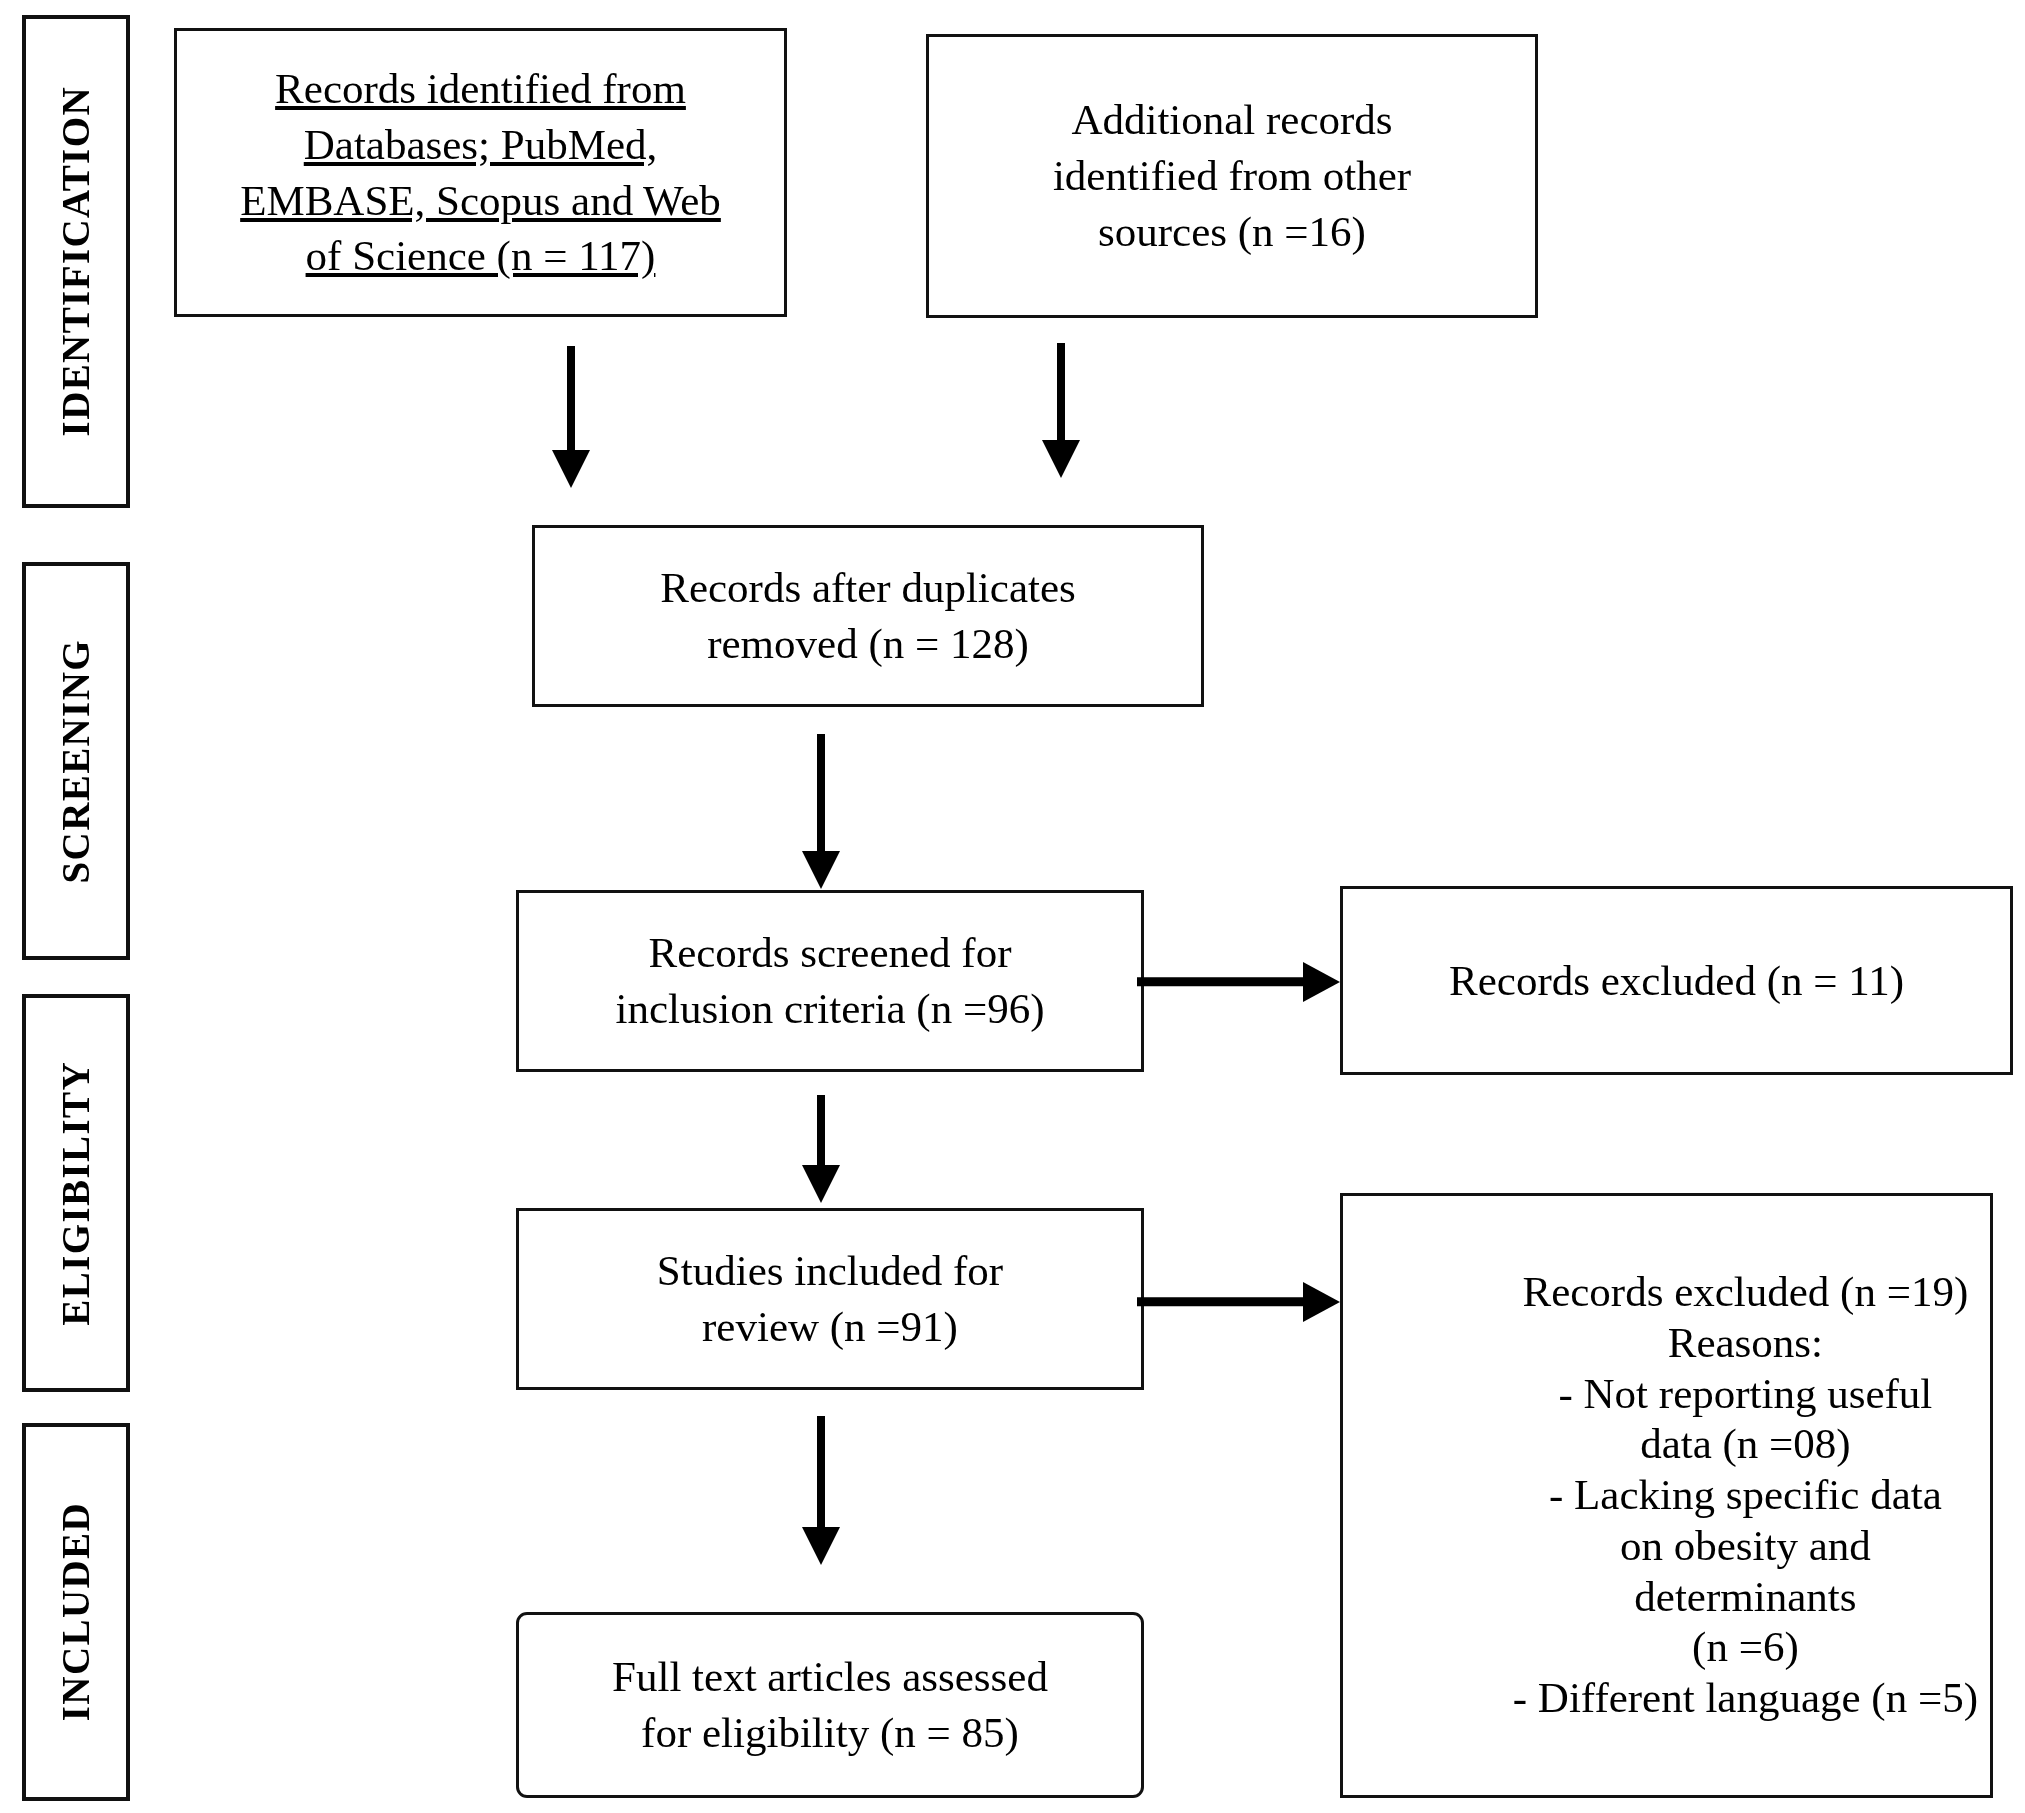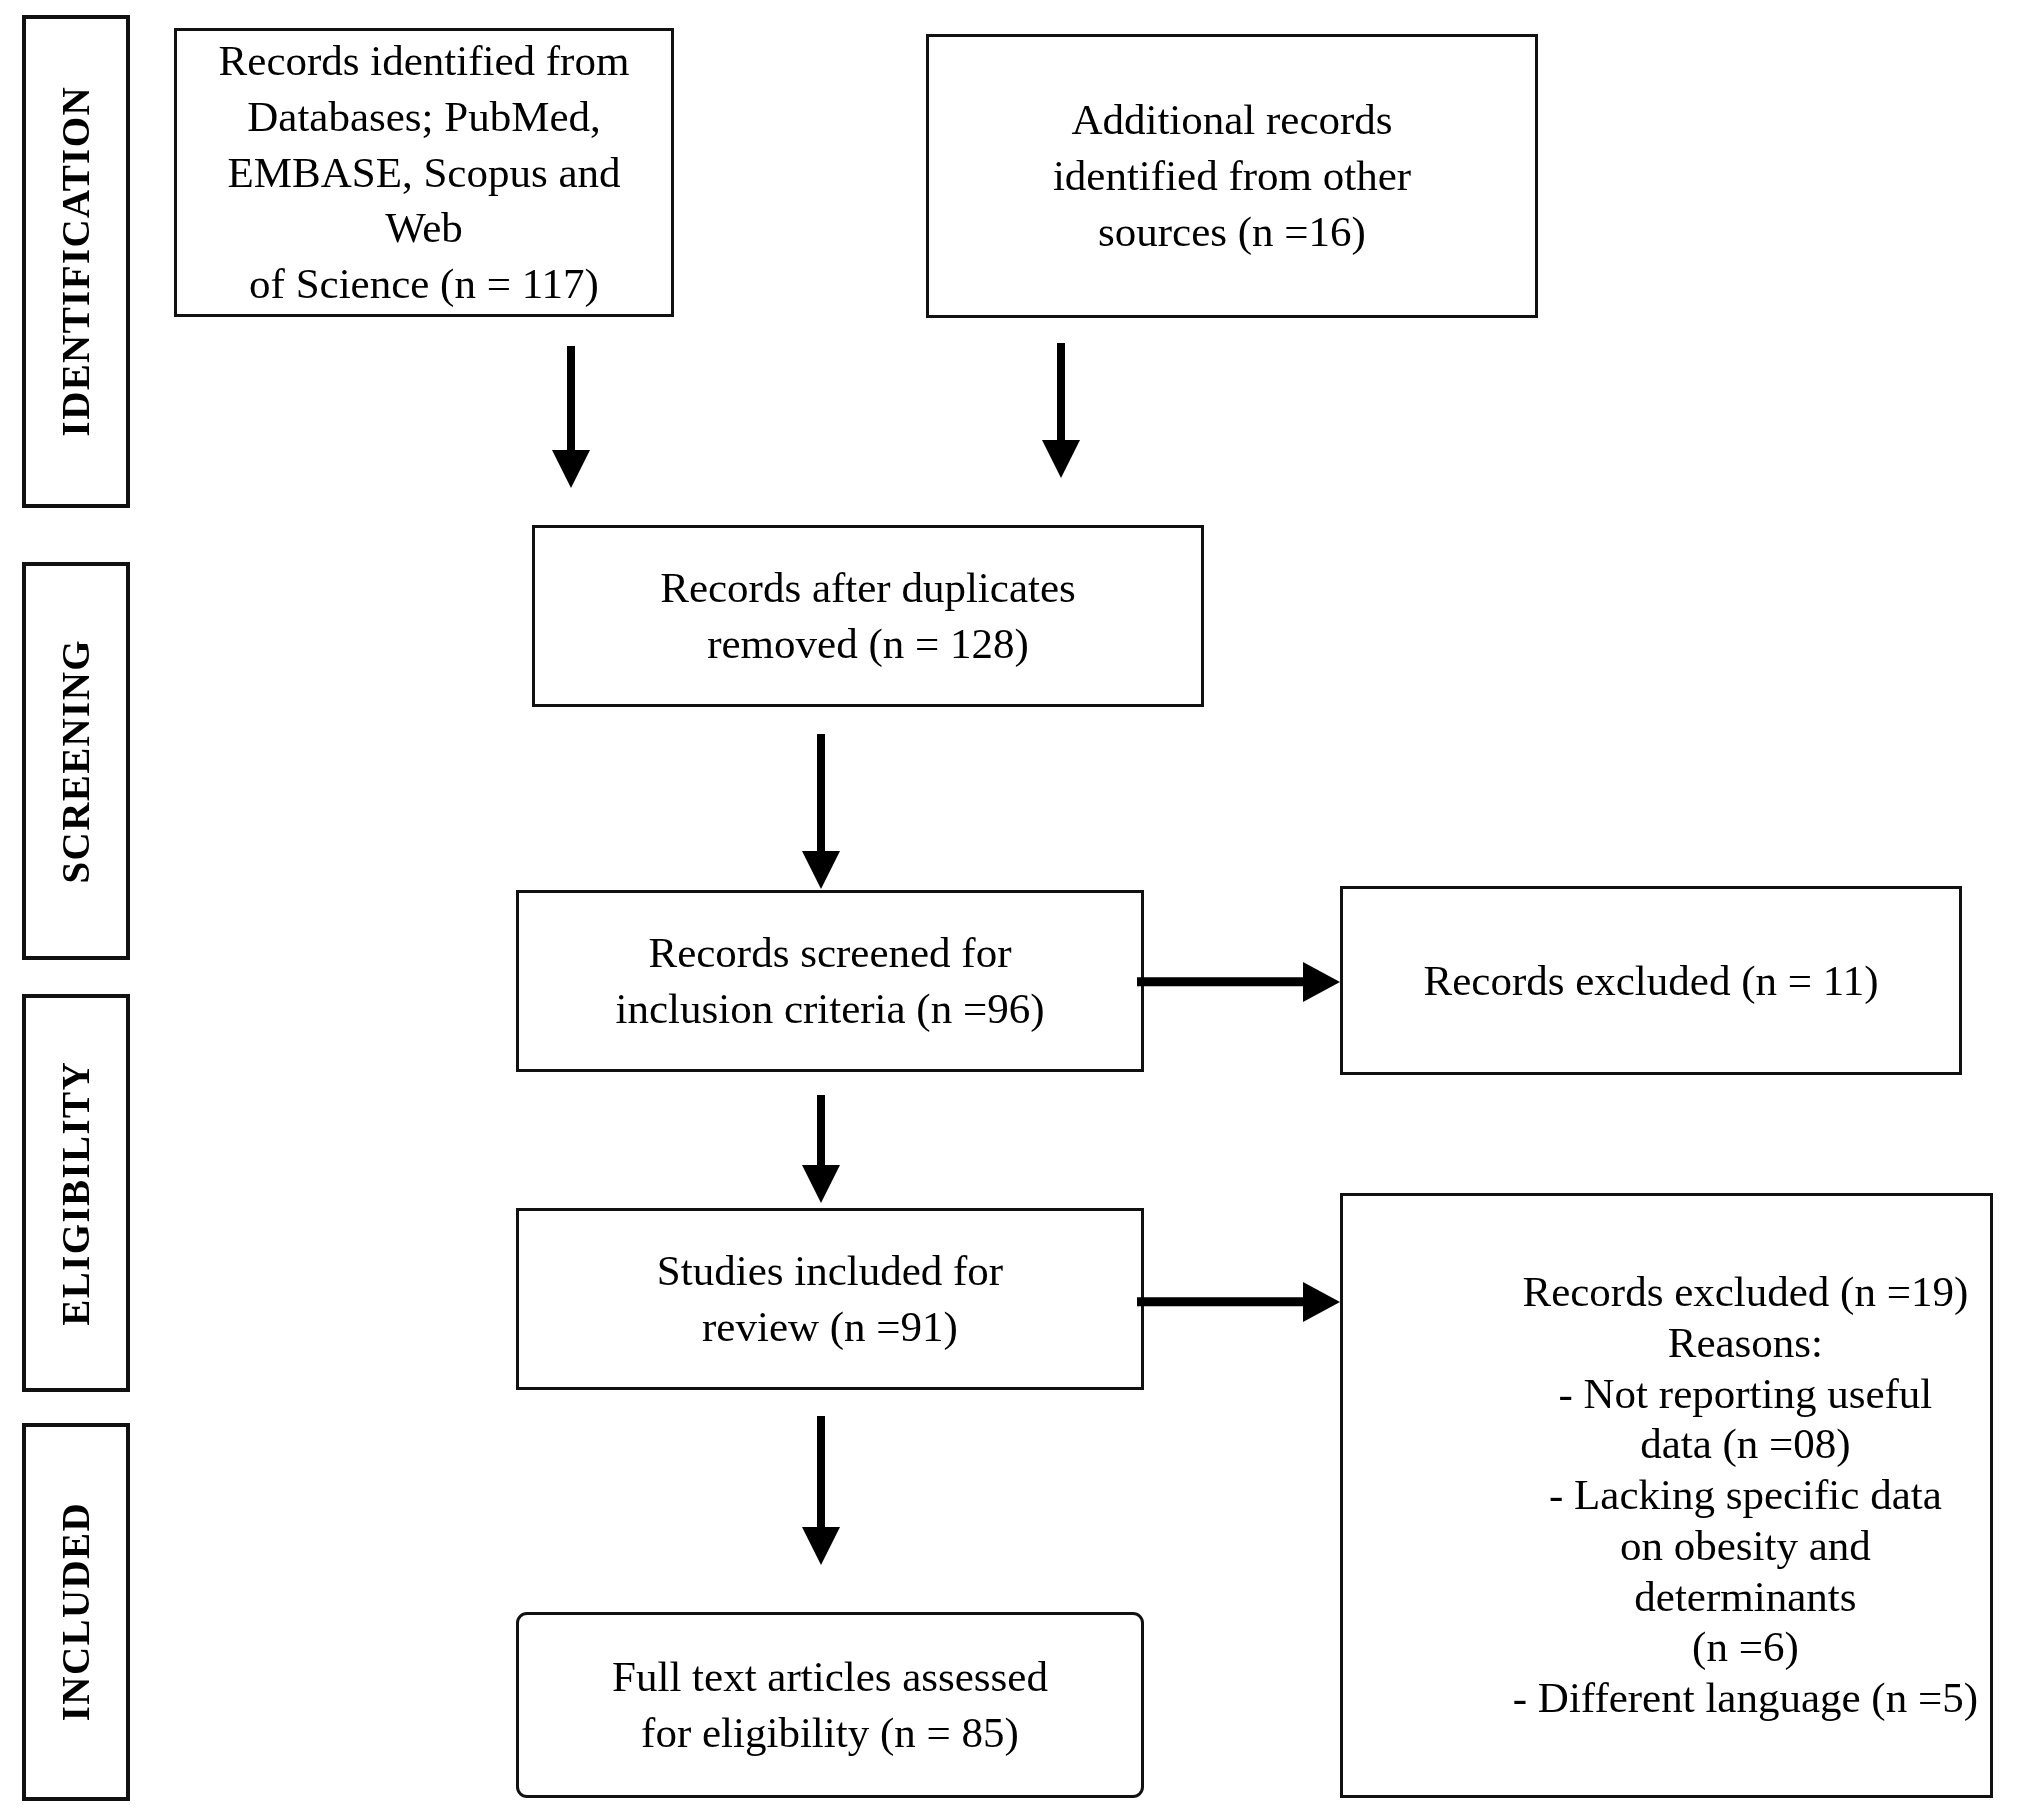--- a/index.html
+++ b/index.html
@@ -121,21 +121,21 @@
   </div>
 
   <div class="stage-label" style="left:21.6px; top:994px; width:108px; height:398px;">
     <span class="vtext">ELIGIBILITY</span>
   </div>
 
   <div class="stage-label" style="left:21.6px; top:1423px; width:108px; height:378px;">
     <span class="vtext">INCLUDED</span>
   </div>
 
-  <div class="flow-box" style="left:174px; top:28px; width:500px; height:289px;">
+  <div class="flow-box" style="left:174px; top:28px; width:613px; height:289px;text-decoration:underline;">
     <span class="btext">Records identified from
 Databases; PubMed,
 EMBASE, Scopus and Web
 of Science (n = 117)</span>
   </div>
 
   <div class="flow-box" style="left:926px; top:34px; width:612px; height:284px;">
     <span class="btext">Additional records
 identified from other
 sources (n =16)</span>
@@ -164,21 +164,21 @@
   <div class="flow-box" style="left:516px; top:890px; width:628px; height:182px;">
     <span class="btext">Records screened for
 inclusion criteria (n =96)</span>
   </div>
 
   <div class="arrow-h" style="left:1137px; top:961px; width:203px; height:41px;">
     <div class="shaft" style="width:167px;"></div>
     <div class="head"></div>
   </div>
 
-  <div class="flow-box" style="left:1340px; top:886px; width:622px; height:189px;justify-content:center;">
+  <div class="flow-box" style="left:1340px; top:886px; width:673px; height:189px;justify-content:center;">
     <span class="btext">Records excluded (n = 11)</span>
   </div>
 
   <div class="arrow-v" style="left:800px; top:1095px; width:41px; height:108px;">
     <div class="shaft" style="height:70px;"></div>
     <div class="head"></div>
   </div>
 
   <div class="flow-box" style="left:516px; top:1208px; width:628px; height:182px;">
     <span class="btext">Studies included for

